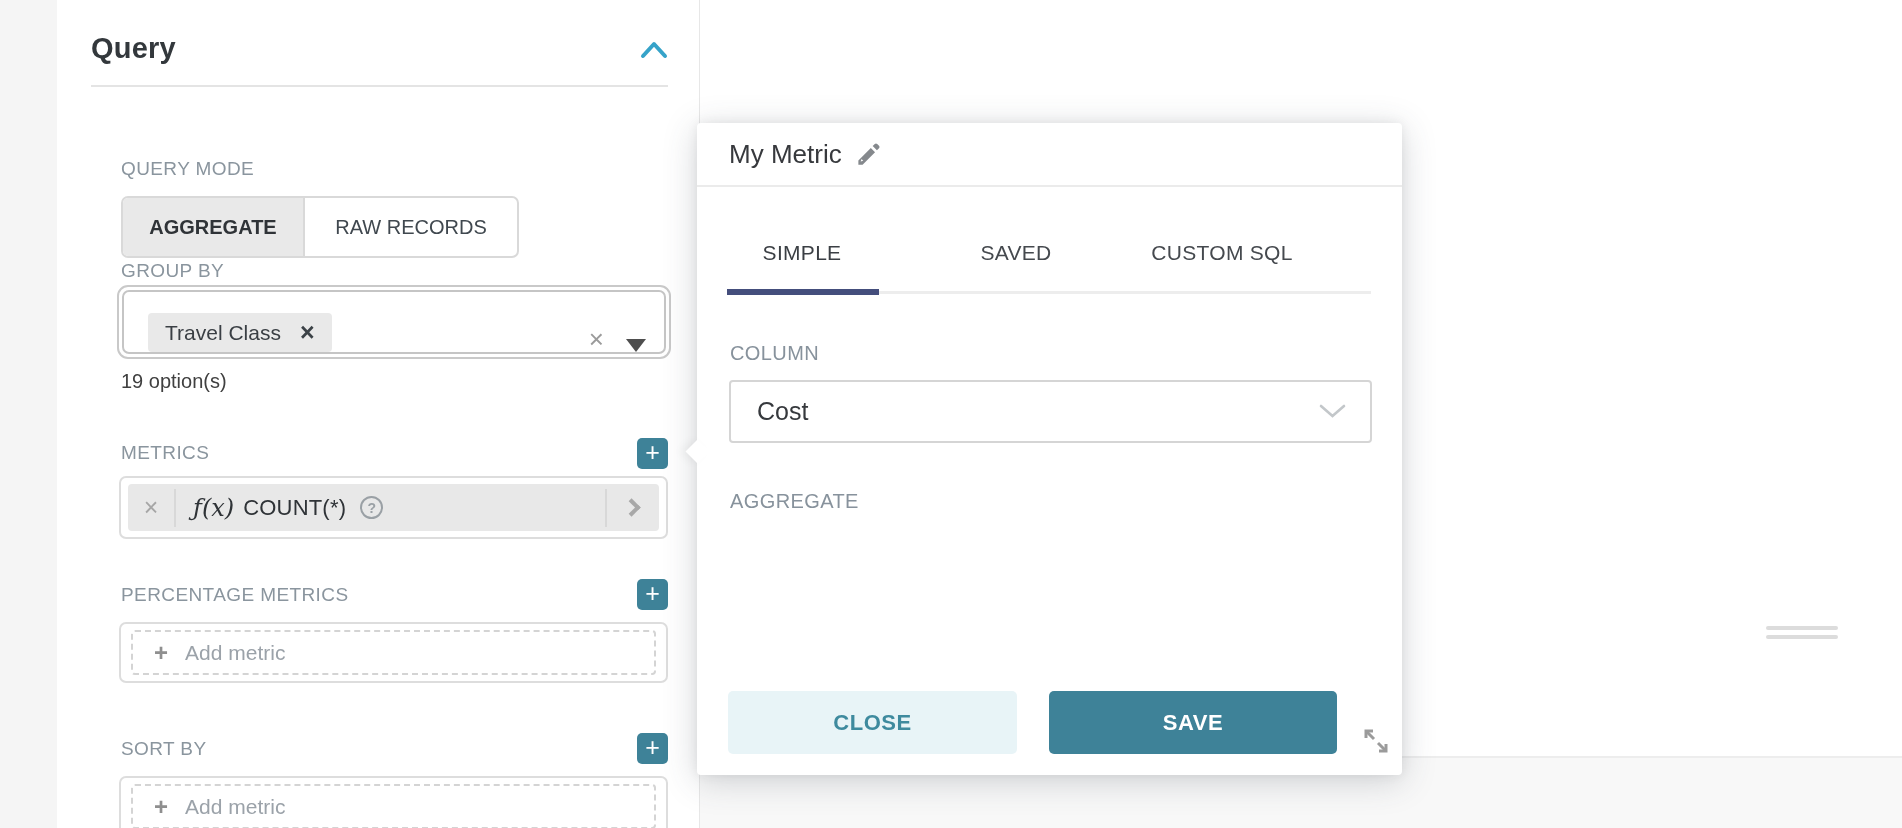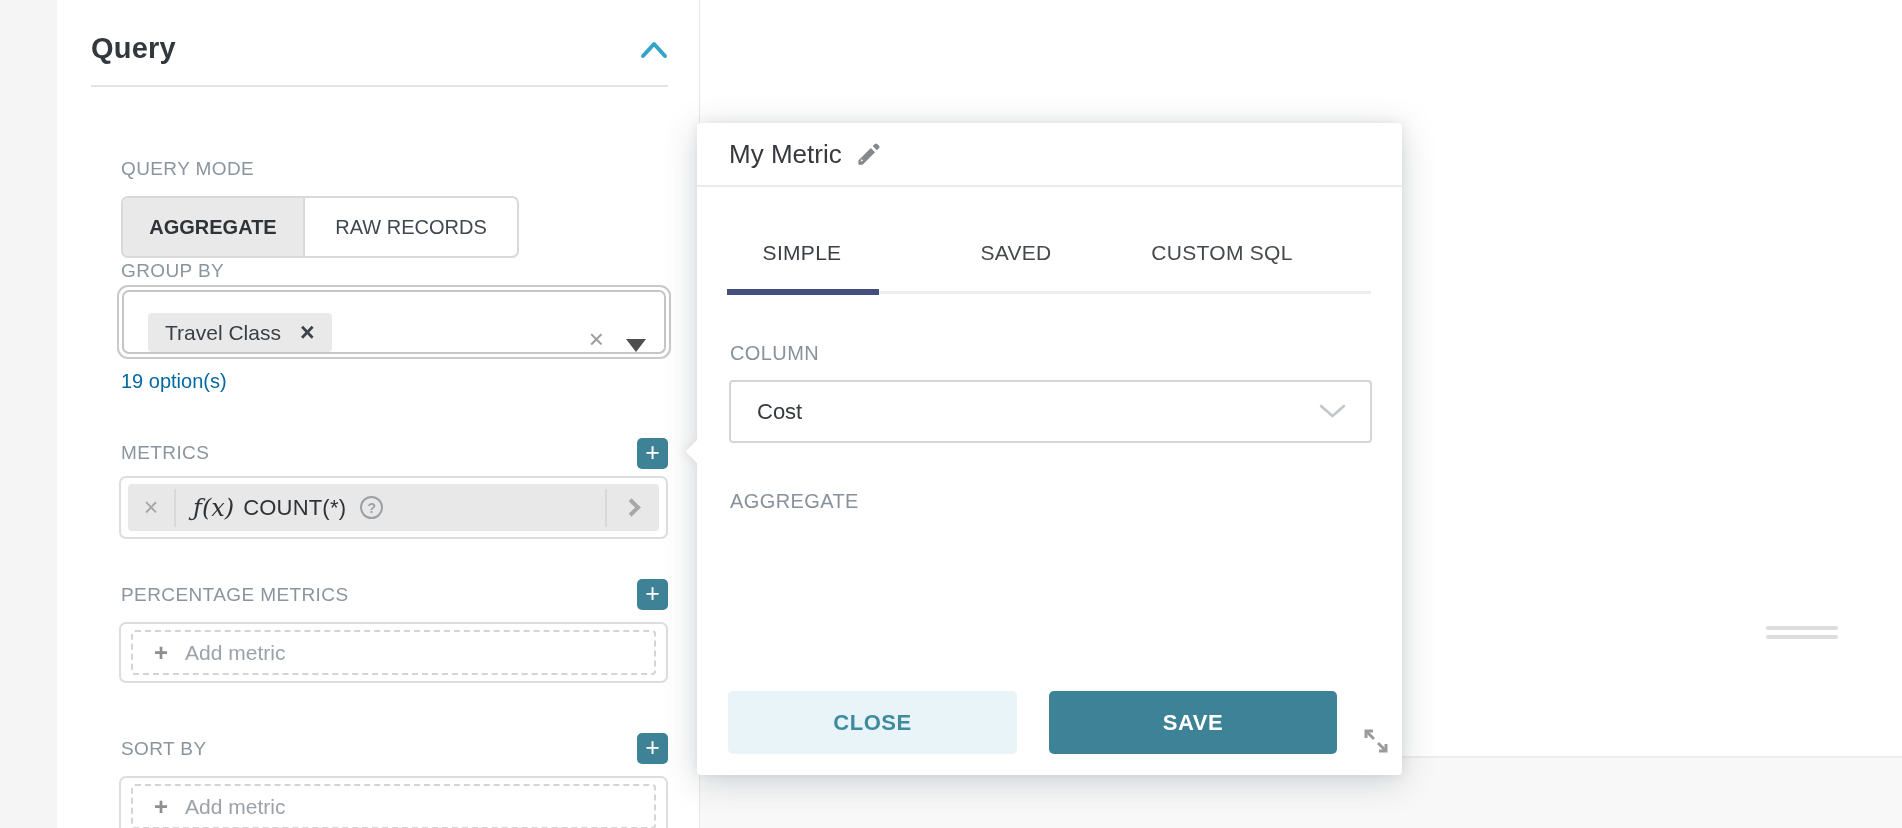--- a/index.html
+++ b/index.html
@@ -30,21 +30,21 @@
   .btn-seg.inactive { color:#40484f; font-weight:400; flex:1; }
 
   .select-ring { position:absolute; left:60px; top:285px; width:554px; height:74px; border:2px solid #c9c9c9; border-radius:11px; padding:3px; background:#fff; }
   .select-inner { width:100%; height:100%; border:2px solid #c5c5c5; border-radius:7px; display:flex; align-items:flex-end; padding:16px 18px 0 24px; cursor:text; }
   .tag { height:39px; background:#e9e9e9; border-radius:4px; display:flex; align-items:center; padding:0 17px; }
   .tag-text { font-size:21px; color:#3a3f44; }
   .tag-x { font-size:25px; font-weight:700; color:#3c4247; margin-left:19px; line-height:1; cursor:pointer; }
   .sel-spacer { flex:1; }
   .sel-clear { font-size:26px; color:#9b9b9b; line-height:1; cursor:pointer; margin-right:22px; }
   .sel-caret { width:0; height:0; border-left:10px solid transparent; border-right:10px solid transparent; border-top:13px solid #4e4e4e; cursor:pointer; }
-  .hint { position:absolute; left:64px; top:370px; font-size:20px; color:#0369a1; }
+  .hint { position:absolute; left:64px; top:370px; font-size:20px; color:#404040; }
 
   .add-btn { position:absolute; width:31px; height:31px; background:#3E8298; border-radius:5px; color:#fff; font-size:25px; line-height:28px; text-align:center; cursor:pointer; font-weight:400; }
 
   .metric-box { position:absolute; left:62px; top:476px; width:549px; height:63px; border:2px solid #dddddd; border-radius:7px; background:#fff; padding:6px 7px; }
   .metric-pill { width:100%; height:100%; background:#e8e8e8; border-radius:4px; display:flex; align-items:center; }
   .pill-x { width:46px; text-align:center; font-size:25px; color:#a6a6a6; cursor:pointer; }
   .pill-sep { width:2px; height:38px; background:#d8d8d8; }
   .pill-fx { font-family:"DejaVu Serif", serif; font-style:italic; font-size:24px; color:#2f3337; margin-left:17px; }
   .pill-name { font-size:22px; color:#2f3337; margin-left:9px; letter-spacing:.2px; }
   .pill-help { width:23px; height:23px; border:2px solid #9aa0a5; border-radius:50%; color:#9aa0a5; font-size:14px; font-weight:700; display:flex; align-items:center; justify-content:center; margin-left:14px; cursor:pointer; }
@@ -67,21 +67,21 @@
   .edit-icon { margin-left:13px; cursor:pointer; display:flex; }
   .pop-divider { position:absolute; left:0; top:62px; width:705px; height:2px; background:#ebebeb; }
 
   .tab { position:absolute; top:118px; transform:translateX(-50%); font-size:21px; color:#45494e; letter-spacing:.3px; cursor:pointer; }
   .tab-line { position:absolute; left:30px; top:168px; width:644px; height:3px; background:#ededed; }
   .tab-underline { position:absolute; left:30px; top:166px; width:152px; height:6px; background:#444E7C; }
 
   .pop-label { position:absolute; left:33px; font-size:20px; font-weight:500; color:#87929c; letter-spacing:.4px; }
   .pop-select { position:absolute; left:32px; width:643px; height:63px; border:2px solid #d5d5d5; border-radius:4px; background:#fff;
                 display:flex; align-items:center; padding:0 24px 0 26px; cursor:pointer; }
-  .pop-select-value { font-size:22px; color:#36393d;text-align:center; }
+  .pop-select-value { font-size:25px; color:#36393d;text-align:center; }
   .pop-select .sel-chevron { margin-left:auto; display:flex; }
 
   .pop-btn { position:absolute; top:568px; height:63px; border:none; border-radius:5px; font-size:22px; font-weight:700; letter-spacing:.5px;
              font-family:"Liberation Sans", sans-serif; cursor:pointer; }
   .btn-close { left:31px; width:289px; background:#E8F4F7; color:#3E8A9E; }
   .btn-save { left:352px; width:288px; background:#3E8298; color:#ffffff; }
   .resize-handle { position:absolute; left:664px; top:603px; width:30px; height:30px; cursor:nwse-resize; display:flex; }
 </style>
 </head>
 <body>

